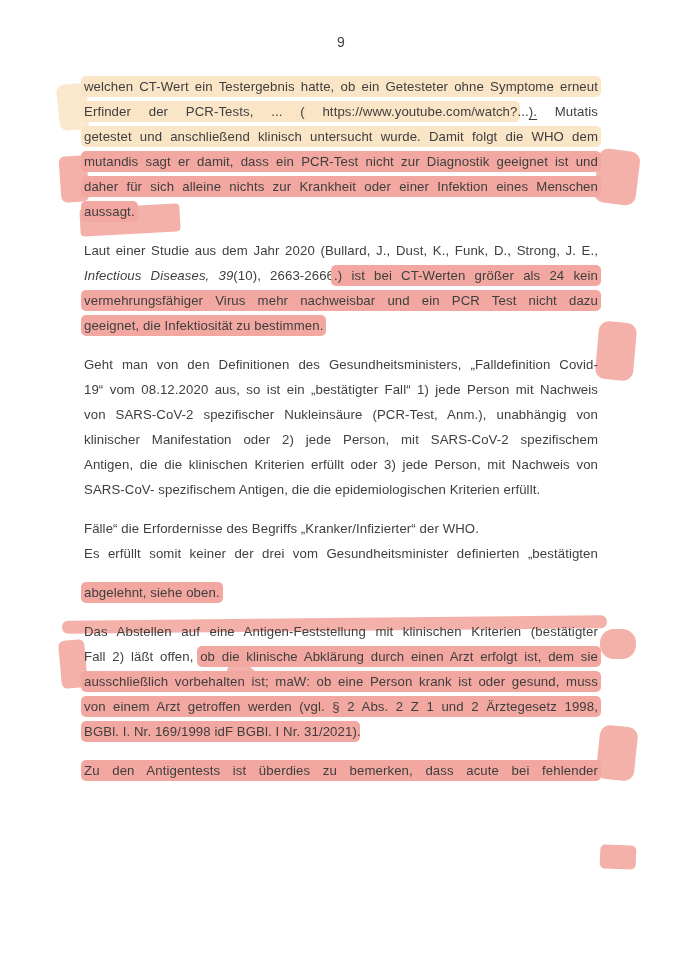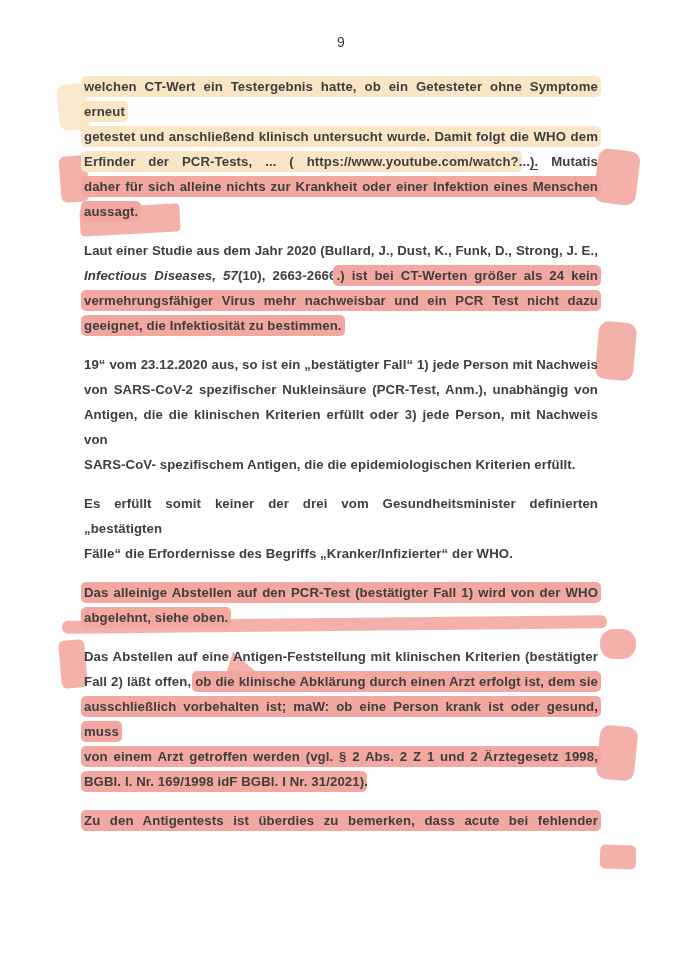--- a/index.html
+++ b/index.html
@@ -12,21 +12,20 @@
     position:absolute;top:34px;left:0;width:682px;text-align:center;
     font-size:14px;color:#3e3e3e;
   }
   .doc-body{
     position:absolute;top:74px;left:84px;width:514px;z-index:1;
   }
   .para{margin:0 0 14px 0;}
   .line{
     font-size:13.2px;line-height:25px;white-space:normal;
     letter-spacing:.1px;
-    font-weight:bold;
   }
   .just{text-align:justify;text-align-last:justify;}
   .hl{
     padding:3px 3px;margin:-3px -3px;border-radius:5px;
     box-decoration-break:clone;-webkit-box-decoration-break:clone;
   }
   .hl-pink{background:var(--pink);}
   .hl-peach{background:var(--peach);}
   .it{font-style:italic;}
   .un{text-decoration:underline;text-underline-offset:3px;}
@@ -63,43 +62,45 @@
 <div class="stroke s-pink st-p5-cap"></div>
 <div class="stroke st-p5-arrow"></div>
 <div class="stroke s-pink st-p6-right"></div>
 <div class="stroke s-pink st-p7-right"></div>
 
 <div class="page-number">9</div>
 
 <main class="doc-body">
     <div class="para">
       <div class="line just"><span class="hl hl-peach ">welchen CT-Wert ein Testergebnis hatte, ob ein Getesteter ohne Symptome erneut</span></div>
+      <div class="line just"><span class="hl hl-peach ">Erfinder der PCR-Tests, ... ( https://www.youtube.com/watch?</span><span class="">...</span><span class="un">).</span><span class=""> Mutatis</span></div>
       <div class="line just"><span class="hl hl-peach ">getestet und anschließend klinisch untersucht wurde. Damit folgt die WHO dem</span></div>
-      <div class="line just"><span class="hl hl-peach ">Erfinder der PCR-Tests, ... ( https://www.youtube.com/watch?</span><span class="">...</span><span class="un">).</span><span class=""> Mutatis</span></div>
+      <div class="line just"><span class="hl hl-pink ">mutandis sagt er damit, dass ein PCR-Test nicht zur Diagnostik geeignet ist und</span></div>
       <div class="line just"><span class="hl hl-pink ">daher für sich alleine nichts zur Krankheit oder einer Infektion eines Menschen</span></div>
       <div class="line"><span class="hl hl-pink ">aussagt.</span></div>
     </div>
     <div class="para">
       <div class="line just"><span class="">Laut einer Studie aus dem Jahr 2020 (Bullard, J., Dust, K., Funk, D., Strong, J. E.,</span></div>
-      <div class="line just"><span class="it ">Infectious Diseases, 57</span><span class="">(10), 2663-2666</span><span class="hl hl-pink ">.) ist bei CT-Werten größer als 24 kein</span></div>
+      <div class="line just"><span class="it ">Infectious Diseases, 39</span><span class="">(10), 2663-2666</span><span class="hl hl-pink ">.) ist bei CT-Werten größer als 24 kein</span></div>
       <div class="line just"><span class="hl hl-pink ">vermehrungsfähiger Virus mehr nachweisbar und ein PCR Test nicht dazu</span></div>
       <div class="line"><span class="hl hl-pink ">geeignet, die Infektiosität zu bestimmen.</span></div>
     </div>
     <div class="para">
-      <div class="line just"><span class="">19“ vom 23.12.2020 aus, so ist ein „bestätigter Fall“ 1) jede Person mit Nachweis</span></div>
+      <div class="line just"><span class="">Geht man von den Definitionen des Gesundheitsministers, „Falldefinition Covid-</span></div>
+      <div class="line just"><span class="">19“ vom 08.12.2020 aus, so ist ein „bestätigter Fall“ 1) jede Person mit Nachweis</span></div>
       <div class="line just"><span class="">von SARS-CoV-2 spezifischer Nukleinsäure (PCR-Test, Anm.), unabhängig von</span></div>
+      <div class="line just"><span class="">klinischer Manifestation oder 2) jede Person, mit SARS-CoV-2 spezifischem</span></div>
       <div class="line just"><span class="">Antigen, die die klinischen Kriterien erfüllt oder 3) jede Person, mit Nachweis von</span></div>
       <div class="line"><span class="">SARS-CoV- spezifischem Antigen, die die epidemiologischen Kriterien erfüllt.</span></div>
     </div>
     <div class="para">
+      <div class="line"><span class="">Fälle“ die Erfordernisse des Begriffs „Kranker/Infizierter“ der WHO.</span></div>
       <div class="line just"><span class="">Es erfüllt somit keiner der drei vom Gesundheitsminister definierten „bestätigten</span></div>
-      <div class="line"><span class="">Fälle“ die Erfordernisse des Begriffs „Kranker/Infizierter“ der WHO.</span></div>
     </div>
     <div class="para">
-      <div class="line just"><span class="hl hl-pink ">Das alleinige Abstellen auf den PCR-Test (bestätigter Fall 1) wird von der WHO</span></div>
       <div class="line"><span class="hl hl-pink ">abgelehnt, siehe oben.</span></div>
     </div>
     <div class="para">
       <div class="line just"><span class="">Das Abstellen auf eine Antigen-Feststellung mit klinischen Kriterien (bestätigter</span></div>
       <div class="line just"><span class="">Fall 2) läßt offen, </span><span class="hl hl-pink ">ob die klinische Abklärung durch einen Arzt erfolgt ist, dem sie</span></div>
       <div class="line just"><span class="hl hl-pink ">ausschließlich vorbehalten ist; maW: ob eine Person krank ist oder gesund, muss</span></div>
       <div class="line just"><span class="hl hl-pink ">von einem Arzt getroffen werden (vgl. § 2 Abs. 2 Z 1 und 2 Ärztegesetz 1998,</span></div>
       <div class="line"><span class="hl hl-pink ">BGBl. I. Nr. 169/1998 idF BGBl. I Nr. 31/2021)</span><span class="">.</span></div>
     </div>
     <div class="para">

